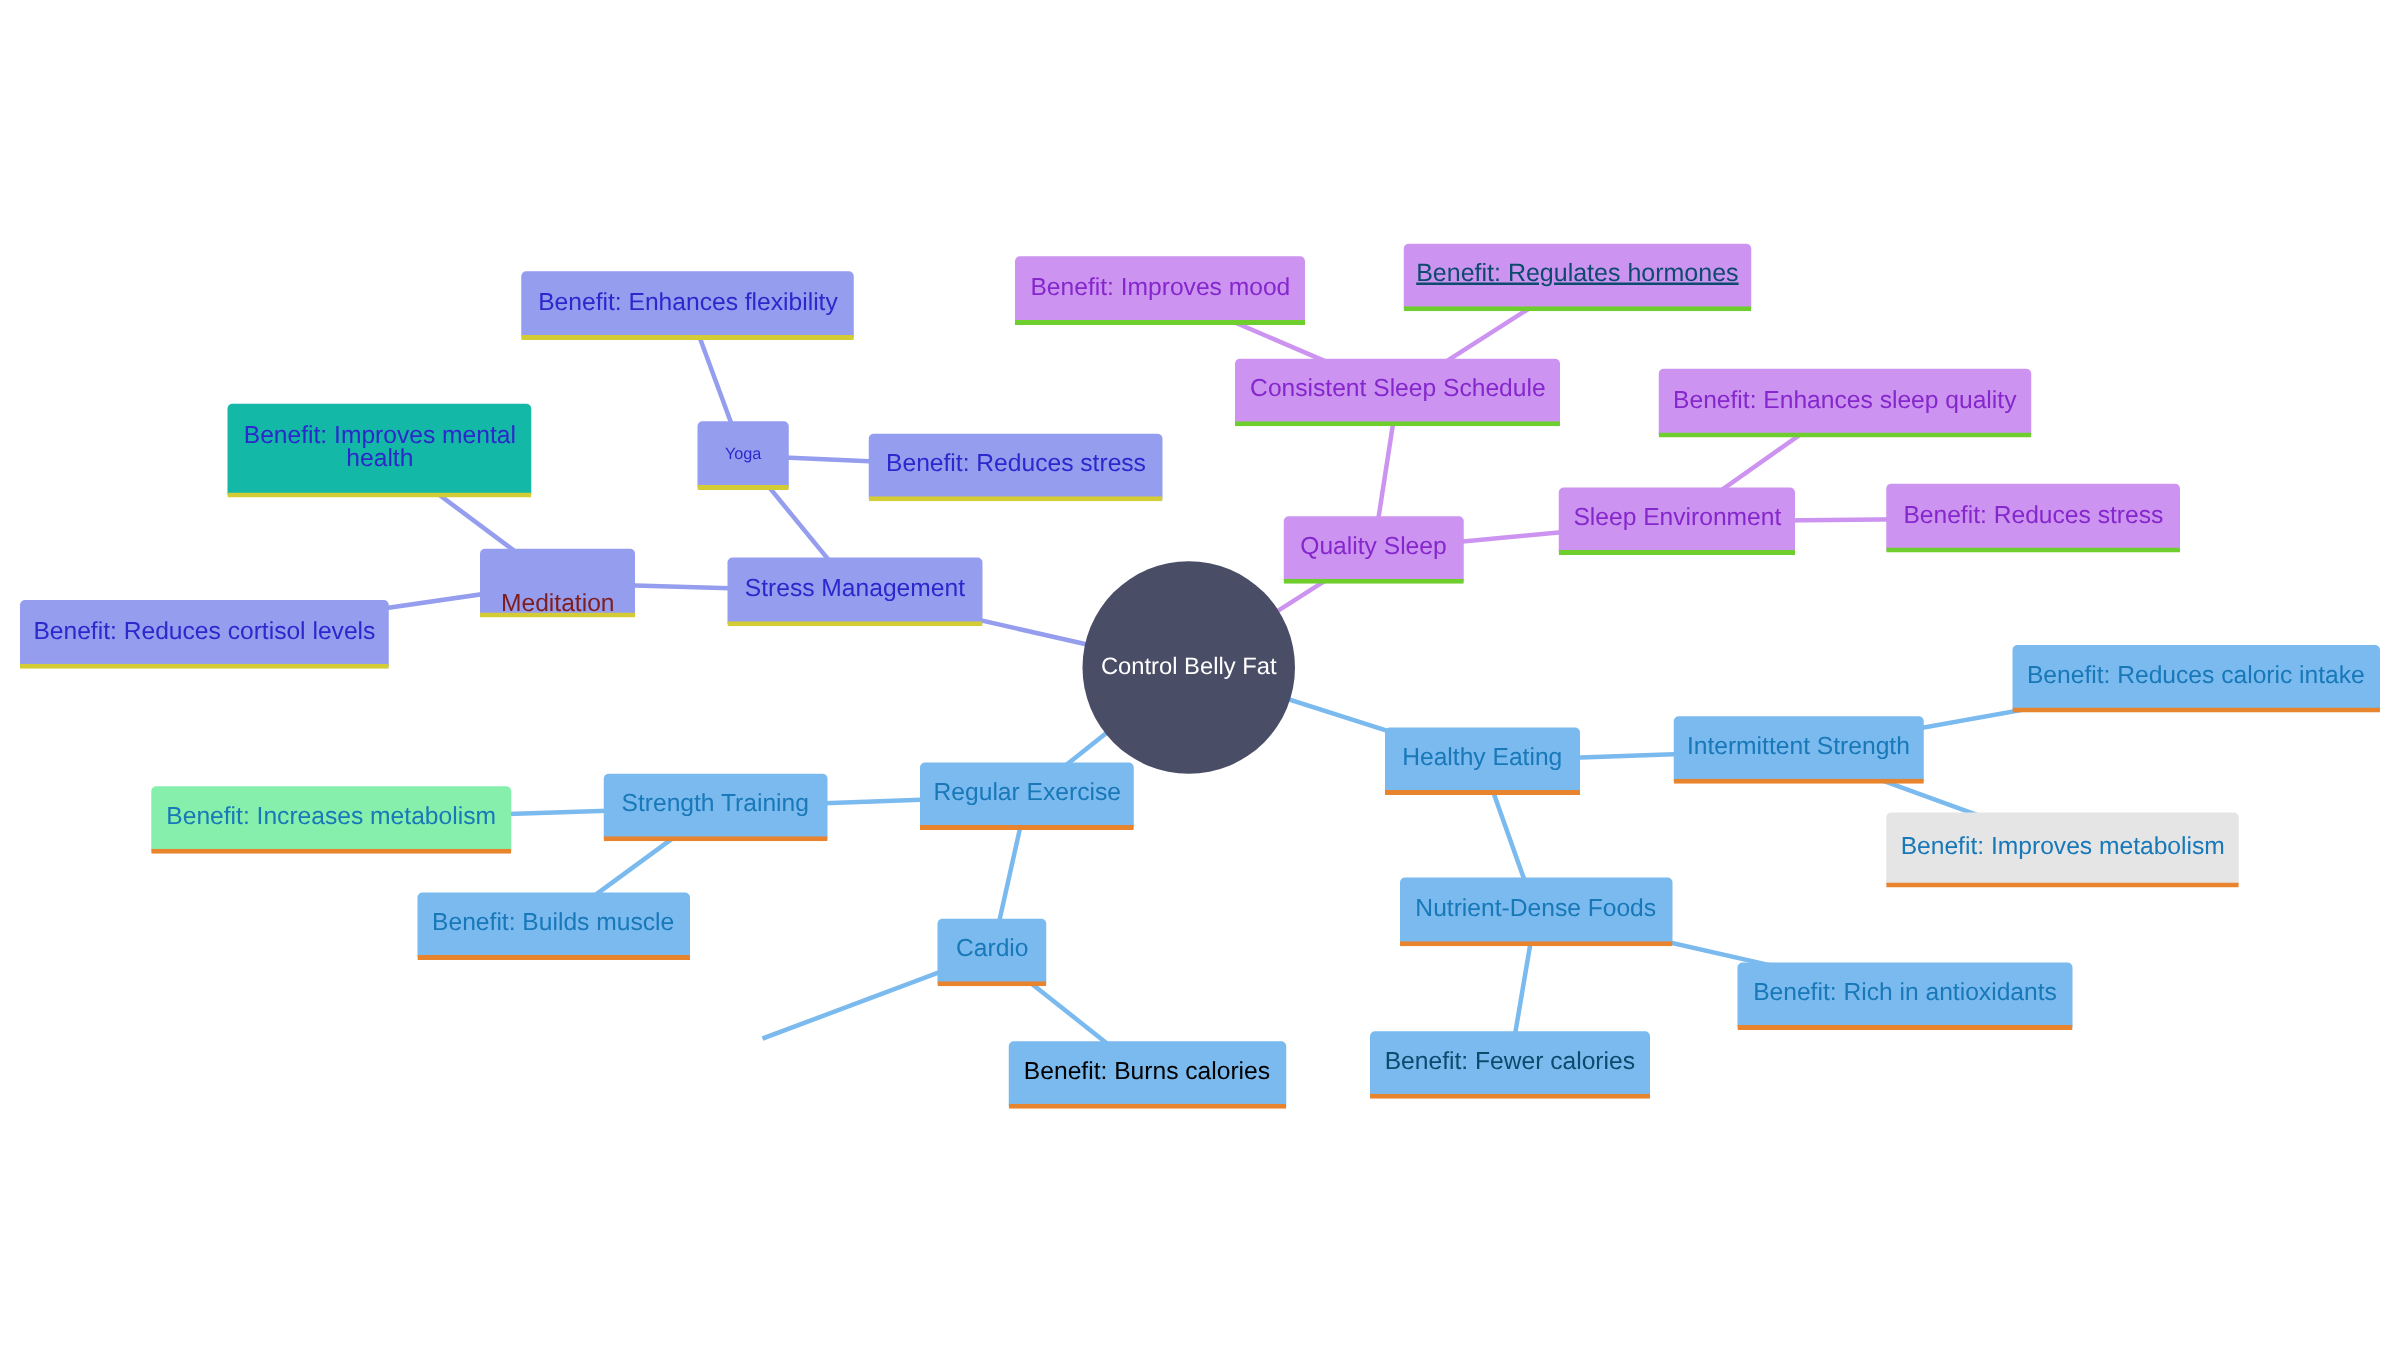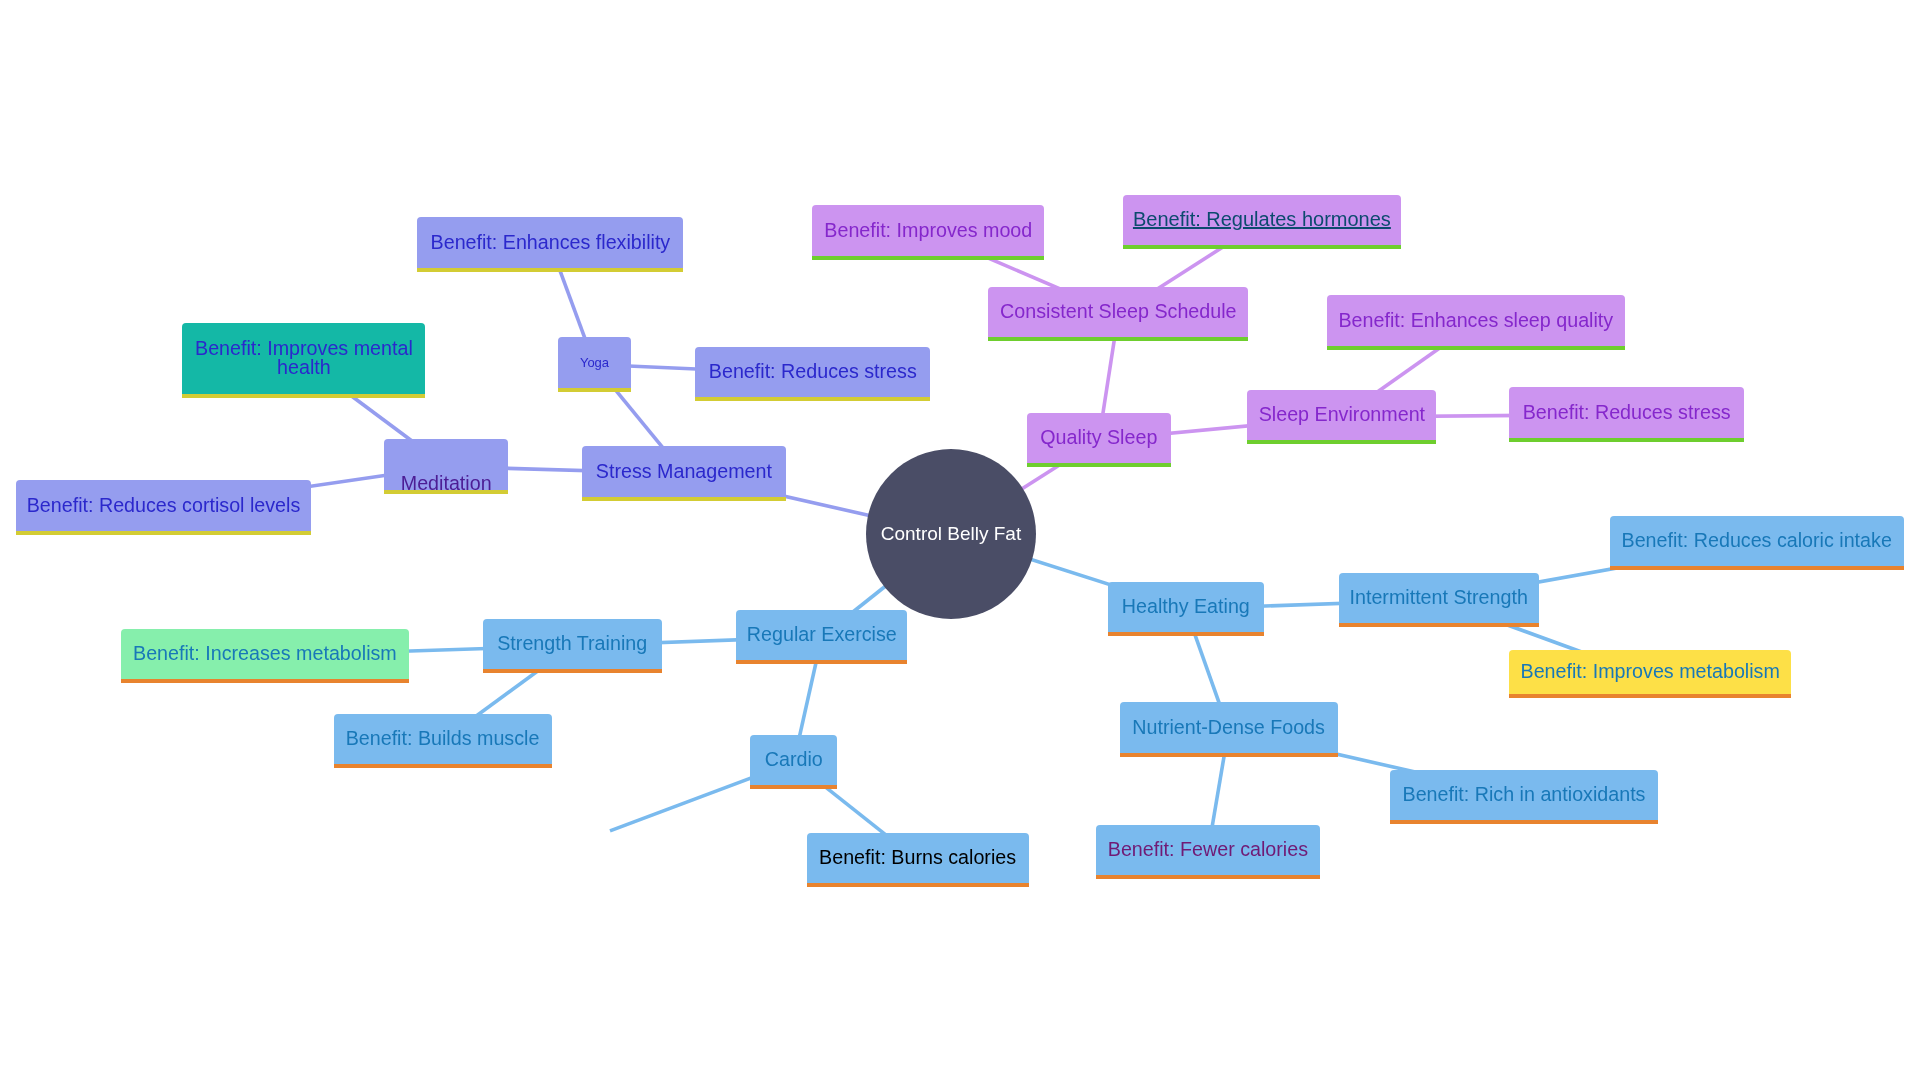--- a/index.html
+++ b/index.html
@@ -60,21 +60,21 @@
       <span class="label" style="color: rgb(43, 40, 204); font-size: 19.7px;">Benefit: Improves mental
 health</span>
     </div>
     <div class="node" style="left: 558px; top: 337.2px; width: 73px; height: 54.5px; background: rgb(149, 157, 239); border-bottom: 4px solid rgb(211, 204, 52);">
       <span class="label" style="color: rgb(43, 40, 204); font-size: 13px;">Yoga</span>
     </div>
     <div class="node" style="left: 695.3px; top: 346.9px; width: 235px; height: 54.5px; background: rgb(149, 157, 239); border-bottom: 4px solid rgb(211, 204, 52);">
       <span class="label" style="color: rgb(43, 40, 204); font-size: 19.7px;">Benefit: Reduces stress</span>
     </div>
     <div class="node" style="left: 384.2px; top: 439.3px; width: 124px; height: 54.5px; background: rgb(149, 157, 239); border-bottom: 4px solid rgb(211, 204, 52);">
-      <span class="label" style="color: #4c1d95; font-size: 19.7px; margin-top: 38px;">Meditation</span>
+      <span class="label" style="color: #7f1d1d; font-size: 19.7px; margin-top: 38px;">Meditation</span>
     </div>
     <div class="node" style="left: 581.9px; top: 446.2px; width: 204px; height: 54.5px; background: rgb(149, 157, 239); border-bottom: 4px solid rgb(211, 204, 52);">
       <span class="label" style="color: rgb(43, 40, 204); font-size: 19.7px;">Stress Management</span>
     </div>
     <div class="node" style="left: 16px; top: 480.4px; width: 295px; height: 54.5px; background: rgb(149, 157, 239); border-bottom: 4px solid rgb(211, 204, 52);">
       <span class="label" style="color: rgb(43, 40, 204); font-size: 19.7px;">Benefit: Reduces cortisol levels</span>
     </div>
     <div class="node" style="left: 812.3px; top: 205.1px; width: 232px; height: 54.5px; background: rgb(204, 148, 240); border-bottom: 4px solid rgb(110, 206, 46);">
       <span class="label" style="color: rgb(133, 39, 204); font-size: 19.7px;">Benefit: Improves mood</span>
     </div>
@@ -98,31 +98,31 @@
     </div>
     <div class="node" style="left: 1107.8px; top: 581.6px; width: 156px; height: 54.5px; background: rgb(122, 186, 238); border-bottom: 4px solid rgb(232, 131, 46);">
       <span class="label" style="color: rgb(24, 120, 184); font-size: 19.7px;">Healthy Eating</span>
     </div>
     <div class="node" style="left: 1338.7px; top: 572.7px; width: 200px; height: 54.5px; background: rgb(122, 186, 238); border-bottom: 4px solid rgb(232, 131, 46);">
       <span class="label" style="color: rgb(24, 120, 184); font-size: 19.7px;">Intermittent Strength</span>
     </div>
     <div class="node" style="left: 1609.7px; top: 515.7px; width: 294px; height: 54.5px; background: rgb(122, 186, 238); border-bottom: 4px solid rgb(232, 131, 46);">
       <span class="label" style="color: rgb(24, 120, 184); font-size: 19.7px;">Benefit: Reduces caloric intake</span>
     </div>
-    <div class="node" style="left: 1509.2px; top: 649.7px; width: 282px; height: 48px; background: #fde047; border-bottom: 4px solid rgb(232, 131, 46);">
+    <div class="node" style="left: 1509.2px; top: 649.7px; width: 282px; height: 60px; background: #e5e5e5; border-bottom: 4px solid rgb(232, 131, 46);">
       <span class="label" style="color: rgb(24, 120, 184); font-size: 19.7px;">Benefit: Improves metabolism</span>
     </div>
     <div class="node" style="left: 1119.6px; top: 702.3px; width: 218px; height: 54.5px; background: rgb(122, 186, 238); border-bottom: 4px solid rgb(232, 131, 46);">
       <span class="label" style="color: rgb(24, 120, 184); font-size: 19.7px;">Nutrient-Dense Foods</span>
     </div>
     <div class="node" style="left: 1390px; top: 769.5px; width: 268px; height: 54.5px; background: rgb(122, 186, 238); border-bottom: 4px solid rgb(232, 131, 46);">
       <span class="label" style="color: rgb(24, 120, 184); font-size: 19.7px;">Benefit: Rich in antioxidants</span>
     </div>
     <div class="node" style="left: 1095.9px; top: 824.5px; width: 224px; height: 54.5px; background: rgb(122, 186, 238); border-bottom: 4px solid rgb(232, 131, 46);">
-      <span class="label" style="color: #701a75; font-size: 19.7px;">Benefit: Fewer calories</span>
+      <span class="label" style="color: #0c4a6e; font-size: 19.7px;">Benefit: Fewer calories</span>
     </div>
     <div class="node" style="left: 120.9px; top: 628.5px; width: 288px; height: 54.5px; background: #86efac; border-bottom: 4px solid rgb(232, 131, 46);">
       <span class="label" style="color: rgb(24, 120, 184); font-size: 19.7px;">Benefit: Increases metabolism</span>
     </div>
     <div class="node" style="left: 482.7px; top: 618.5px; width: 179px; height: 54.5px; background: rgb(122, 186, 238); border-bottom: 4px solid rgb(232, 131, 46);">
       <span class="label" style="color: rgb(24, 120, 184); font-size: 19.7px;">Strength Training</span>
     </div>
     <div class="node" style="left: 736.3px; top: 609.5px; width: 171px; height: 54.5px; background: rgb(122, 186, 238); border-bottom: 4px solid rgb(232, 131, 46);">
       <span class="label" style="color: rgb(24, 120, 184); font-size: 19.7px;">Regular Exercise</span>
     </div>

